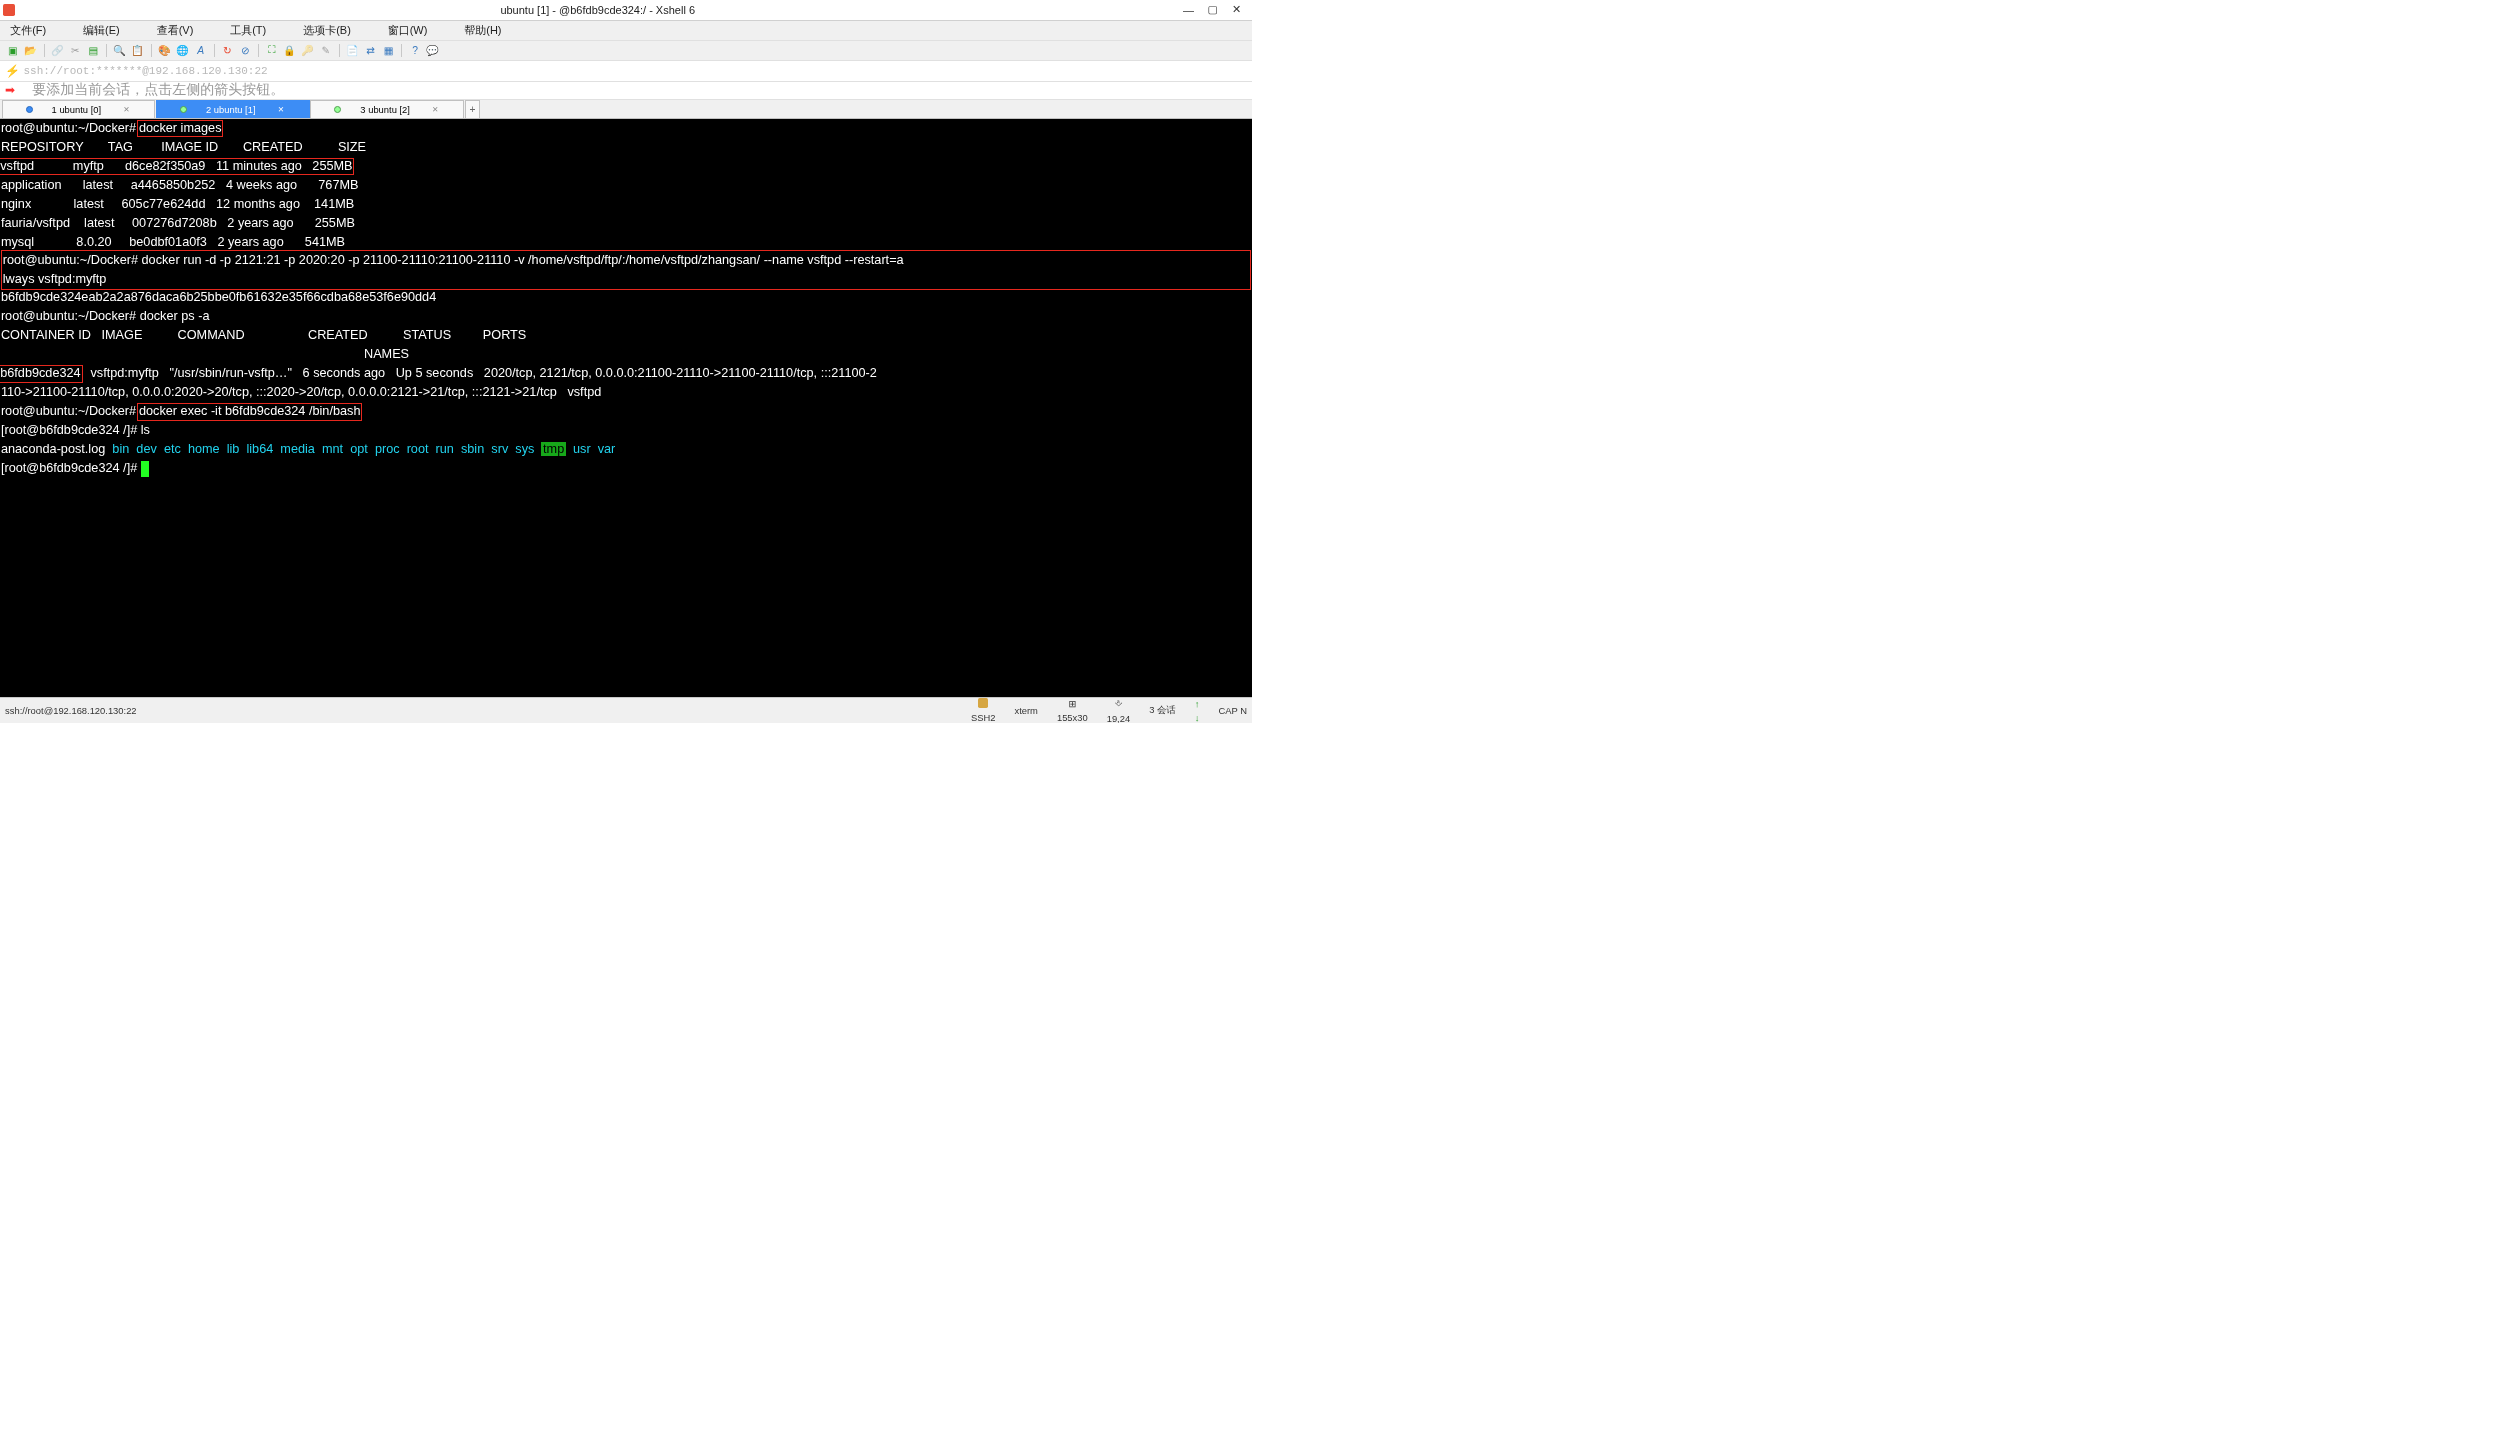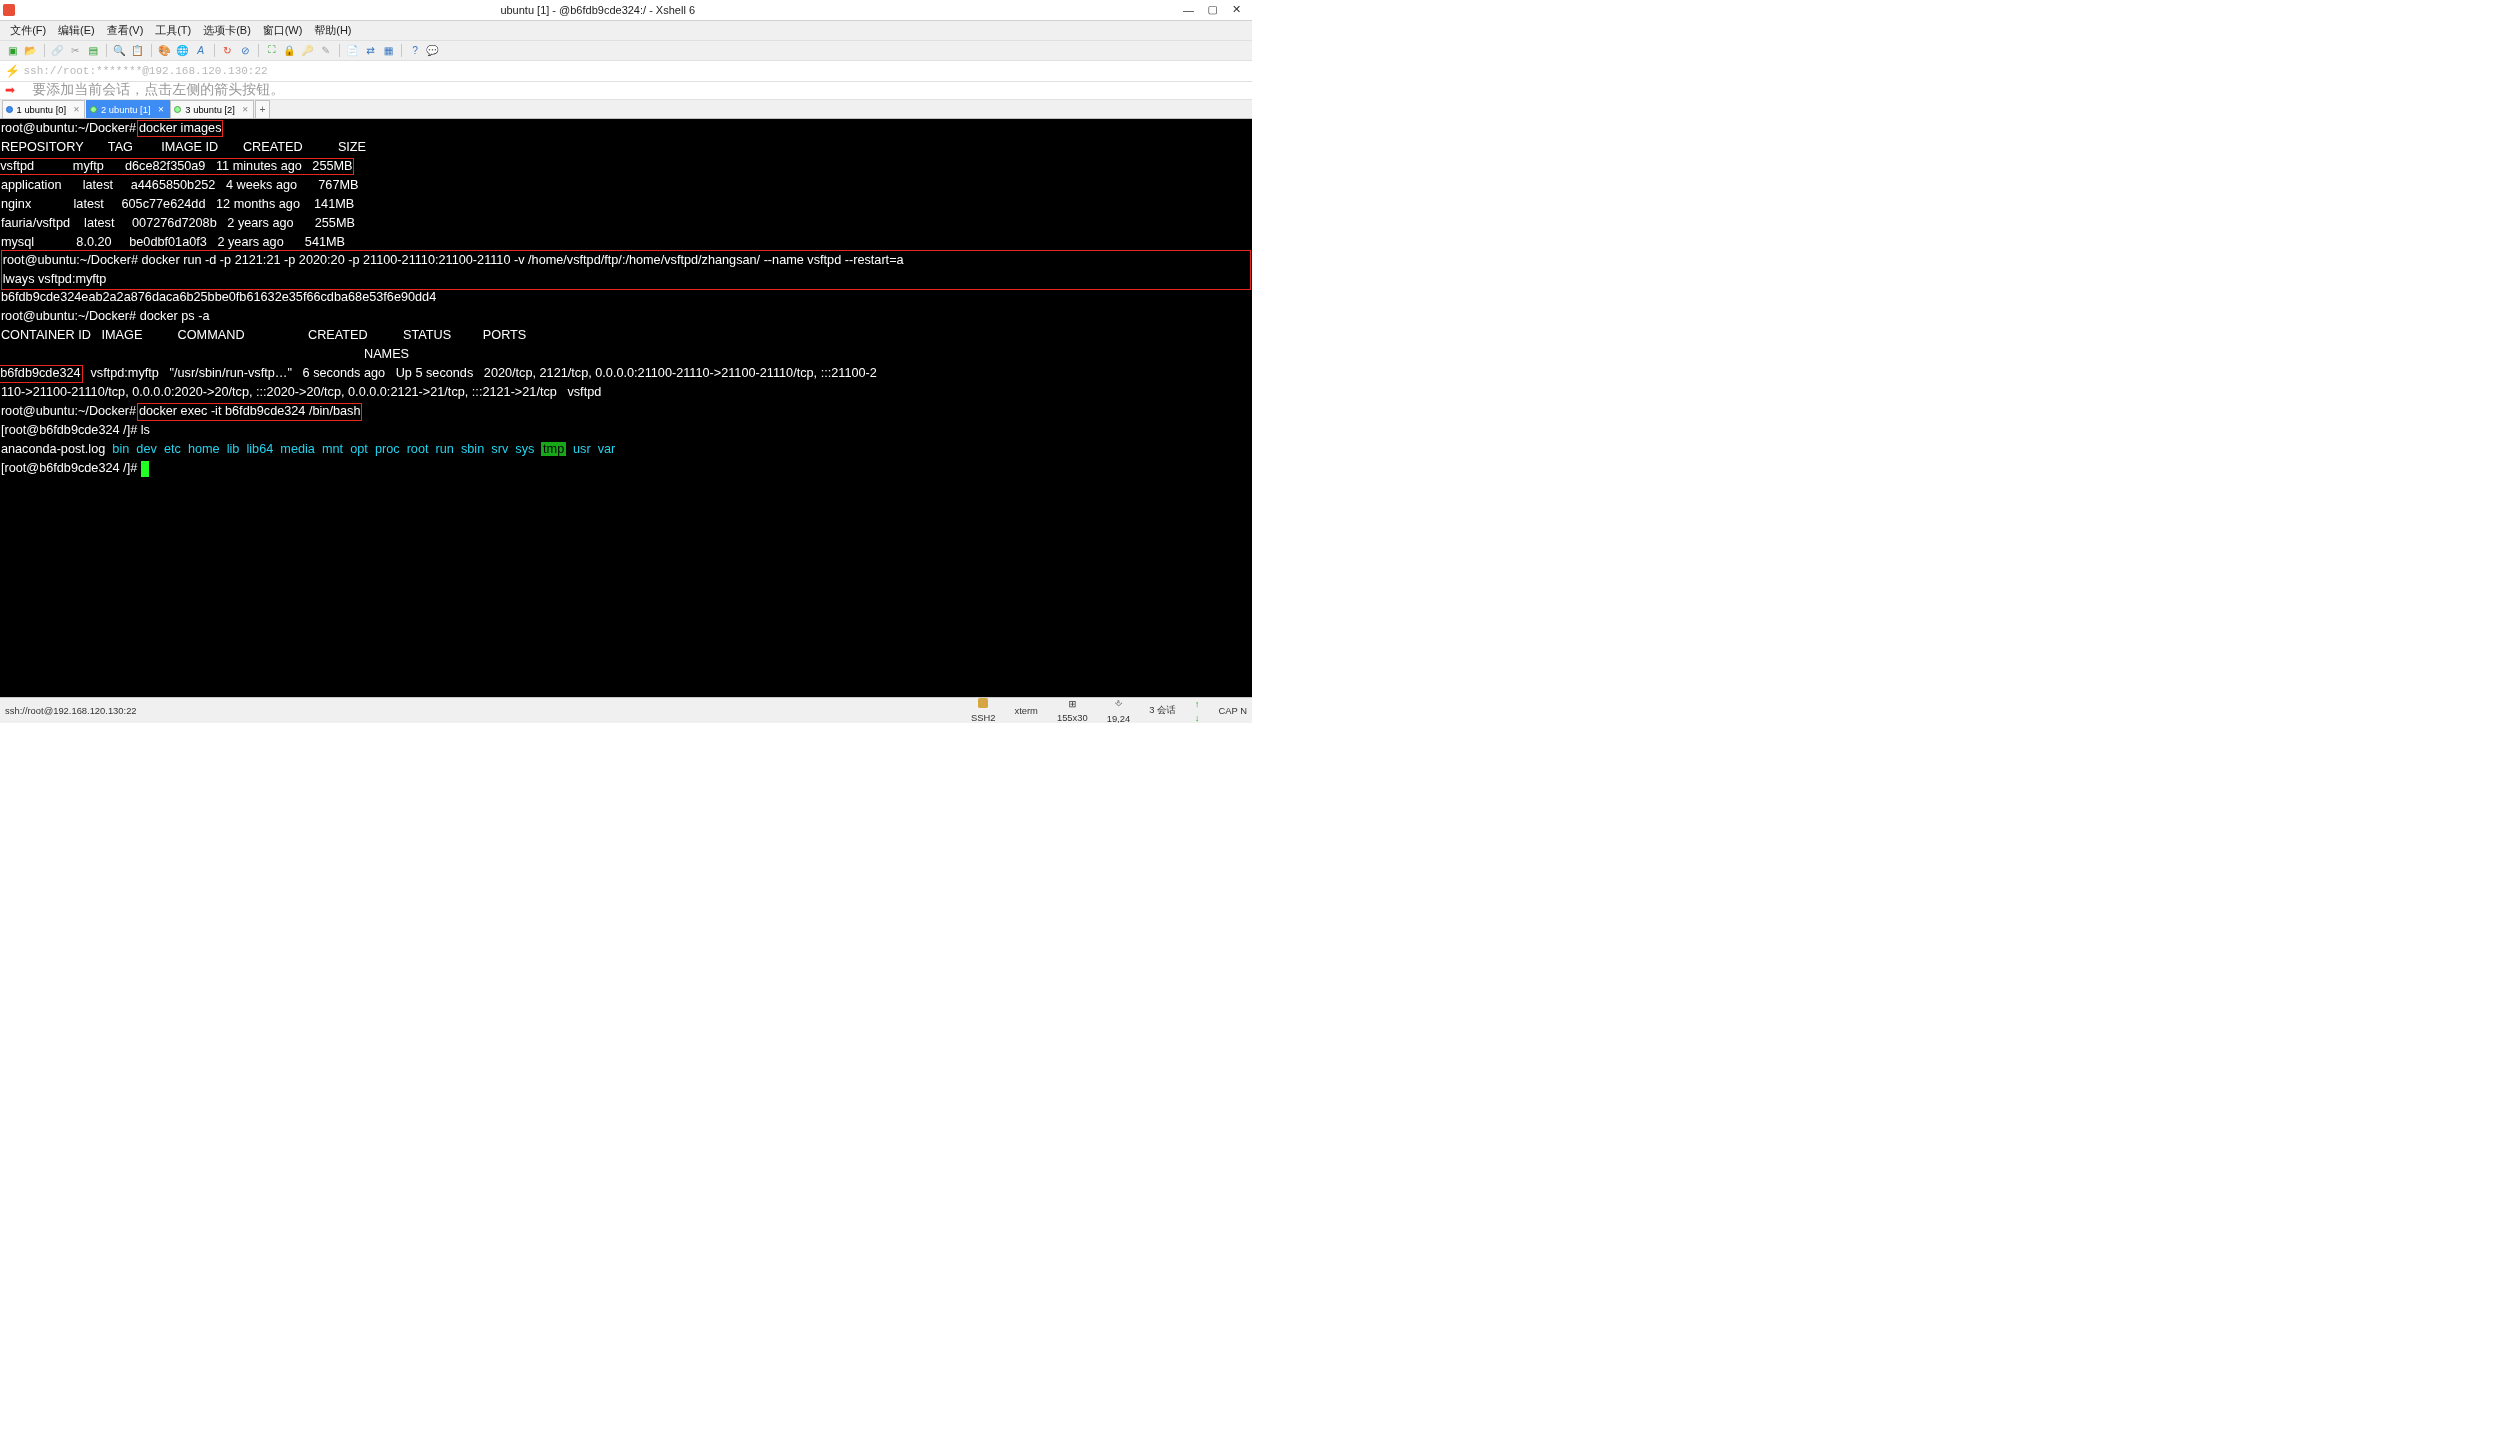--- a/index.html
+++ b/index.html
@@ -5,42 +5,42 @@
 * { margin:0; padding:0; box-sizing:border-box; font-family:"Microsoft YaHei",Tahoma,Arial,sans-serif; }
 body { background:#fff; width:1252px; height:723px; display:flex; flex-direction:column; font-size:10.3px; }
 
 
 .titlebar { height:20.6px; background:#fff; display:flex; align-items:center; padding:0 3.4px; border-bottom:0.9px solid #d0d0d0; }
 .titlebar .logo { width:12px;height:12px;display:inline-block;margin-right:3.4px;background:#e94f37;border-radius:1.7px; }
 .titlebar .title { flex:1; color:#222; font-size:11px;text-align:center; }
 .titlebar .win-btn { width:24px;height:17px;display:flex;align-items:center;justify-content:center;cursor:pointer;color:#333;font-family:Arial;font-size:11px; }
 
 
-.menubar { height:19px; background:#f0f0f0; display:flex; align-items:center; padding:0 5.1px; font-size:11px; color:#222; }
+.menubar { height:19px; background:#f0f0f0; display:flex; align-items:center; padding:0 5.1px; font-size:11px; color:#222;gap:25px; }
 .menubar .menu { margin-right:1.7px; padding:0.9px 5.1px; cursor:pointer; }
 
 
 .toolbar { height:20.6px; background:#f0f0f0; display:flex; align-items:center; padding:0 5.1px; gap:2.6px; border-top:0.9px solid #e0e0e0; }
 .toolbar .tbtn { width:15.4px;height:15.4px;display:flex;align-items:center;justify-content:center;cursor:pointer;font-size:10.3px;border-radius:1.7px; }
 .toolbar .tbtn.disabled { opacity:0.35; cursor:default; }
 .toolbar .sep { width:0.9px;height:13.7px;background:#c8c8c8;margin:0 2.6px; }
 
 
 .addrbar { height:20.6px; background:#fff; display:flex; align-items:center; padding:0 5.1px; border-top:0.9px solid #e0e0e0; }
 .addrbar .plug { color:#c0c0c0; margin-right:3.4px; font-size:12px; }
 .addrbar .addr { color:#b8b8b8; font-size:11px;font-family:Liberation Mono, monospace; }
 
 
 .hintbar { height:19px; background:#fff; display:flex; align-items:center; padding:0 5.1px; border-top:0.9px solid #e0e0e0;border-bottom:0.9px solid #e0e0e0; }
 .hintbar .arrow { color:#ff3030;margin-right:5.1px;font-size:12px; }
 .hintbar .txt { color:#9a9a9a; font-size:14px;margin-left:12px; }
 
 
 .tabstrip { height:19px; background:#f0f0f0; display:flex; align-items:stretch; padding-left:1.7px; border-bottom:0.9px solid #c0c0c0; }
-.tab { display:flex; align-items:center; padding:0 3px; border:0.9px solid #c0c0c0; border-bottom:none; background:#f8f8f8; margin-right:0.9px; cursor:pointer; font-size:9.4px; gap:4px; }
+.tab { display:flex; align-items:center; padding:0 23px; border:0.9px solid #c0c0c0; border-bottom:none; background:#f8f8f8; margin-right:0.9px; cursor:pointer; font-size:9.4px; gap:19px; }
 .tab.active { background:#3d8df5; color:#fff; border-color:#3d8df5; }
 .tab.active .bullet { background:#94ff94; }
 .tab .bullet { width:6.9px;height:6.9px;border-radius:50%;background:#94ff94;border:0.9px solid #50a050; }
 .tab:not(.active) .bullet { background:#3d8df5;border-color:#2a6abf; }
 .tab:nth-child(3) .bullet { background:#94ff94;border-color:#50a050; }
 .tab:first-child .bullet { background:#3d8df5;border-color:#2a6abf; }
 .tab .close { width:9.4px;height:9.4px;display:flex;align-items:center;justify-content:center;font-size:7.7px;color:#888;margin-left:1.7px; }
 .tab.active .close { color:#fff; }
 .tab-add { width:15.4px;display:flex;align-items:center;justify-content:center;color:#666;cursor:pointer;border:0.9px solid #c0c0c0;border-bottom:none;background:#f8f8f8;font-size:10.3px; }
 

